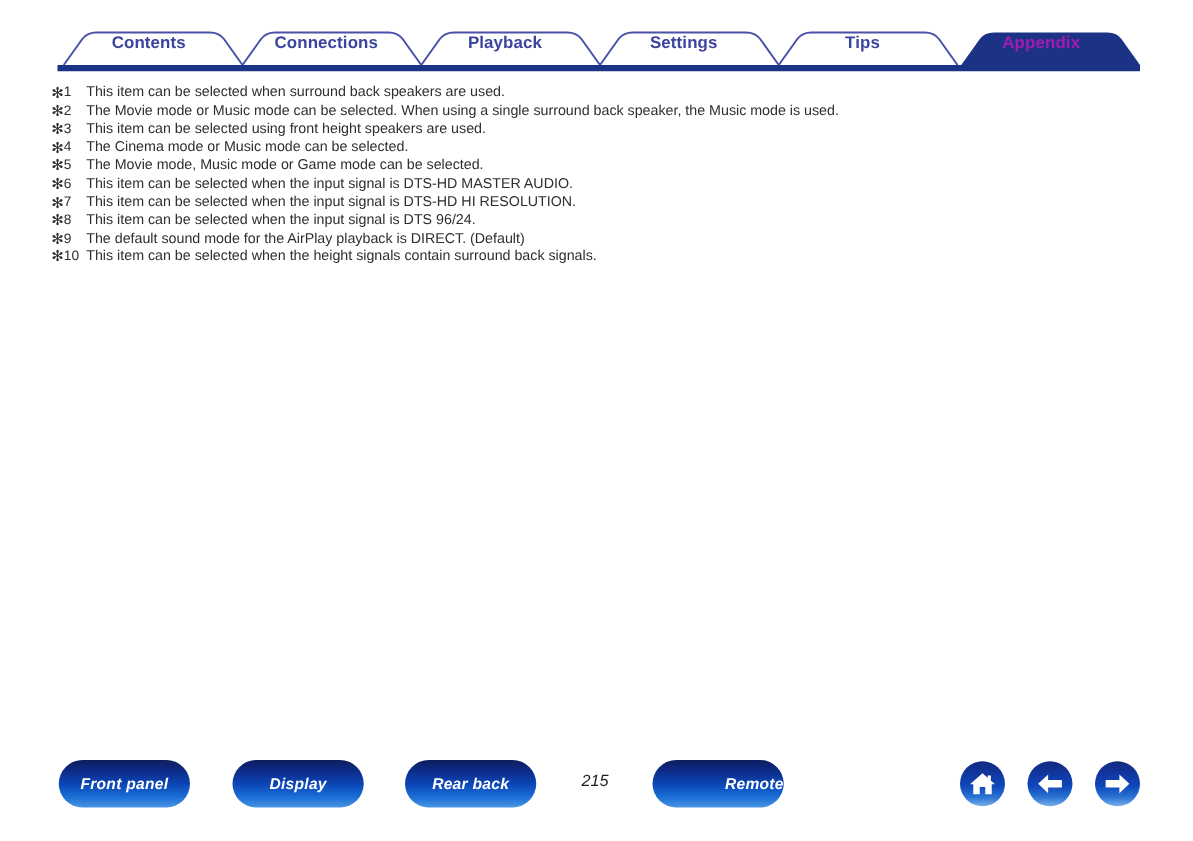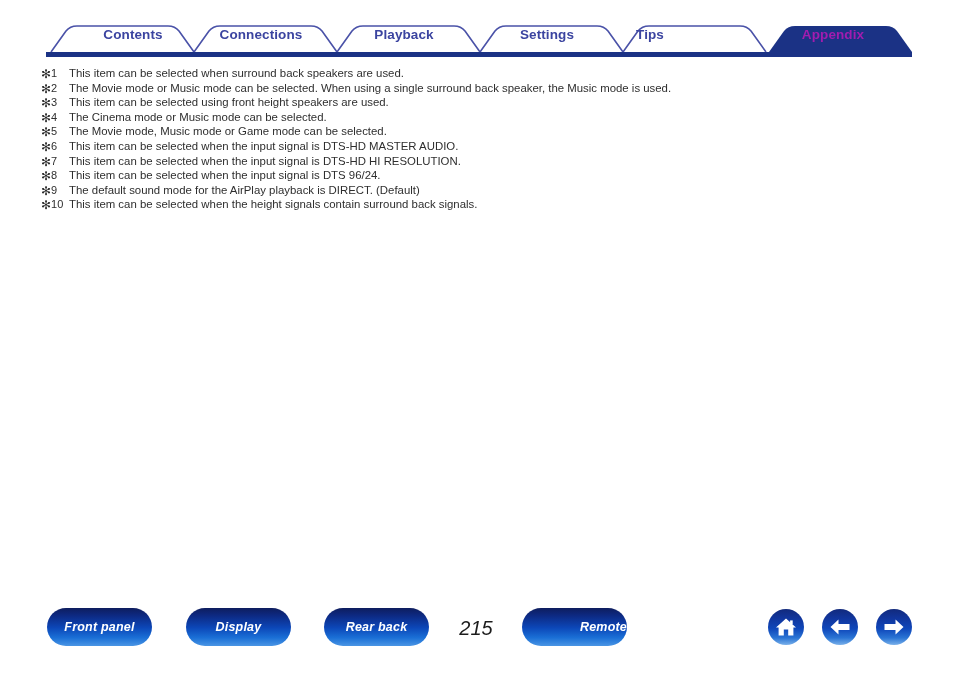--- a/index.html
+++ b/index.html
@@ -119,21 +119,21 @@
     letter-spacing: 0.2px;
   }
   .pill span { pointer-events: none; }
 
   .pagenum {
     position: absolute;
     top: 9px;
     left: 456px;
     width: 40px;
     text-align: center;
-    font-size: 20px;
+    font-size: 13px;
     color: #1c1c1c;
   }
 
   .circle-btn {
     position: absolute;
     top: 1px;
     width: 36px;
     height: 36px;
     border-radius: 50%;
     background: linear-gradient(to bottom,
@@ -166,25 +166,25 @@
     <rect x="46" y="52" width="866" height="5" fill="#1b3285"></rect>
   </svg>
 
   <div class="tab-hit" style="left:51px; width:143px;"></div>
   <div class="tab-hit" style="left:194px; width:143px;"></div>
   <div class="tab-hit" style="left:337px; width:143px;"></div>
   <div class="tab-hit" style="left:480px; width:143px;"></div>
   <div class="tab-hit" style="left:623px; width:143px;"></div>
   <div class="tab-hit" style="left:769px; width:143px;"></div>
 
-  <div class="tab-label" style="left:133px;">Contents</div>
+  <div class="tab-label" style="left:119px;">Contents</div>
   <div class="tab-label" style="left:261px;">Connections</div>
   <div class="tab-label" style="left:404px;">Playback</div>
   <div class="tab-label" style="left:547px;">Settings</div>
-  <div class="tab-label" style="left:650px;text-align:center;">Tips</div>
+  <div class="tab-label" style="left:690px;text-align:center;">Tips</div>
   <div class="tab-label active" style="left:833px;">Appendix</div>
 </div>
 
 <div id="notes">
   <div class="note">
     <div class="note-mark"><span class="ast">✻</span><span class="num">1</span></div>
     <div class="note-text">This item can be selected when surround back speakers are used.</div>
   </div>
   <div class="note">
     <div class="note-mark"><span class="ast">✻</span><span class="num">2</span></div>

